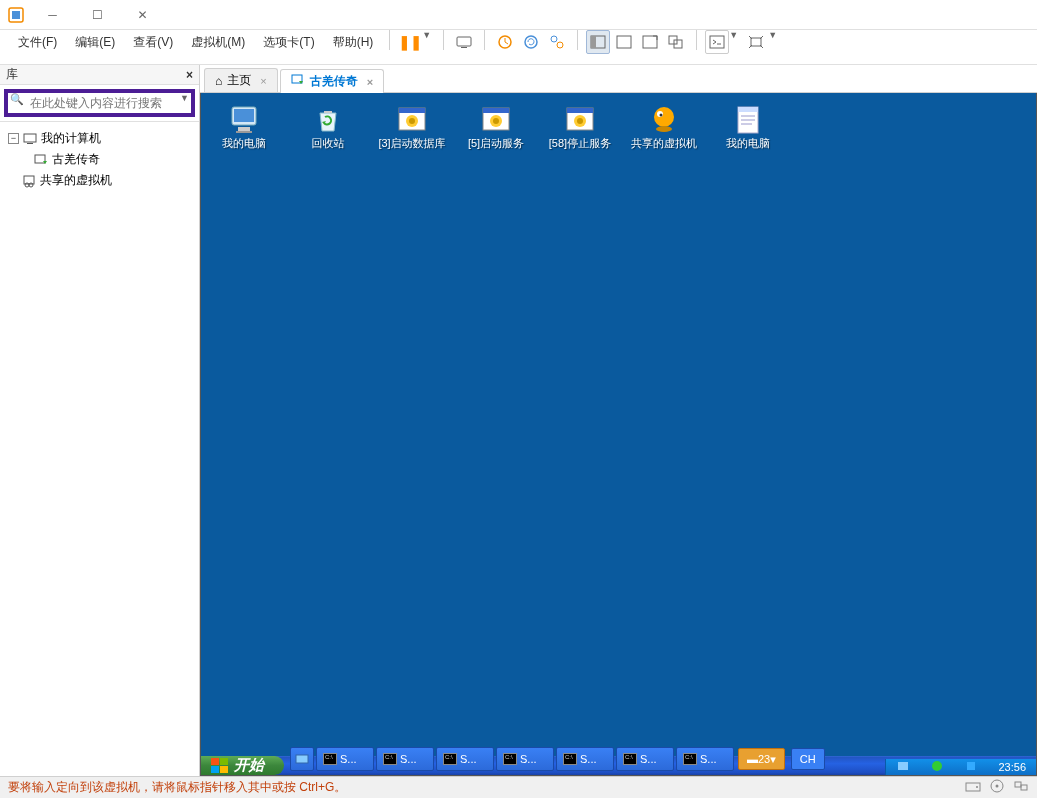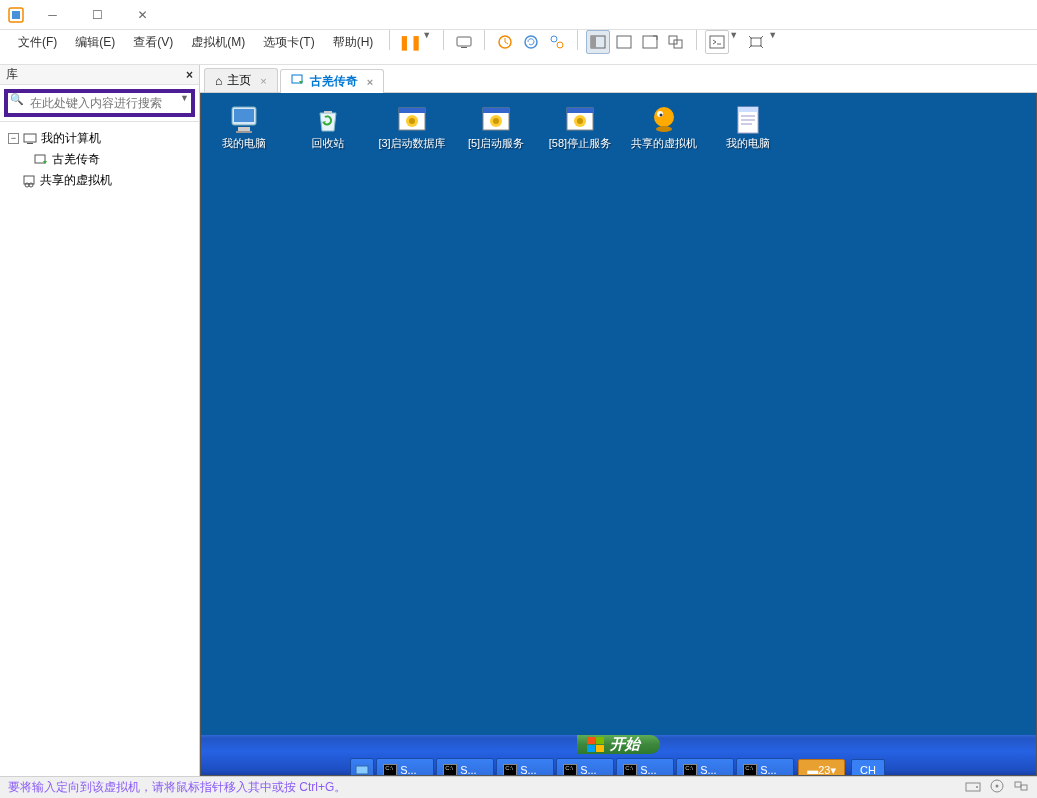--- a/index.html
+++ b/index.html
@@ -46,33 +46,33 @@
 .vm-tab .tab-close { color: #999; font-size: 11px; margin-left: 4px; }
 
 
 .guest { flex: 1; background: #0a5a9e; position: relative; overflow: hidden; border: 1px solid #555; border-top: none; }
 .desktop-icons { padding: 10px 8px; display: flex; gap: 14px; }
 .dicon { width: 70px; display: flex; flex-direction: column; align-items: center; gap: 2px; cursor: pointer; }
 .dicon .ibox { width: 32px; height: 32px; display: flex; align-items: center; justify-content: center; }
 .dicon .ilabel { color: #fff; font-size: 11px; text-align: center; line-height: 1.2; text-shadow: 1px 1px 1px rgba(0,0,0,0.5); }
 
 
-.xp-taskbar { position: absolute; bottom: 0; left: 0; right: 0; height: 40px; background: linear-gradient(to bottom, #3168d5 0%, #2356c5 8%, #2562e3 40%, #1d4ec2 88%, #1941a5 100%); display: flex; align-items: center; flex-direction: column; }
+.xp-taskbar { position: absolute; bottom: 0; left: 0; right: 0; height: 19px; background: linear-gradient(to bottom, #3168d5 0%, #2356c5 8%, #2562e3 40%, #1d4ec2 88%, #1941a5 100%); display: flex; align-items: flex-end; }
 .xp-start { background: linear-gradient(to bottom, #5eac56 0%, #3c873c 50%, #2e7a2e 100%); padding: 0 20px 0 10px; display: flex; align-items: center; gap: 5px; color: #fff; font-weight: bold; font-style: italic; font-size: 15px; border-radius: 0 10px 10px 0; cursor: pointer; font-family: "SimHei", sans-serif; }
 .xp-start .winlogo { width: 18px; height: 16px; }
 .xp-tasks { display: flex; align-items: center; gap: 2px; padding: 2px 6px; flex: 1; }
 .xp-task { height: 24px; padding: 0 6px; background: linear-gradient(to bottom, #3980f4 0%, #2c6ada 100%); border: 1px solid #1a4aa8; border-radius: 2px; display: flex; align-items: center; gap: 3px; color: #fff; font-size: 11px; cursor: pointer; min-width: 58px; }
 .xp-task .cmd-ico { width: 14px; height: 12px; background: #000; border: 1px solid #888; display: inline-block; position: relative; }
 .xp-task .cmd-ico::before { content: "C:\\"; color: #ccc; font-size: 6px; position: absolute; top: 0; left: 1px; }
 .xp-lang { height: 22px; padding: 0 8px; background: #3980f4; border: 1px solid #1a4aa8; color: #fff; font-size: 11px; display: flex; align-items: center; margin: 3px 2px; border-radius: 2px; }
 .xp-lang.orange { background: #e8a030; border-color: #c07010; }
 .xp-tray { background: linear-gradient(to bottom, #1290e9 0%, #0d6fc7 100%); padding: 0 10px; display: flex; align-items: center; gap: 20px; color: #fff; font-size: 11px; border-left: 1px solid #0a5aa8; }
 
 
-.statusbar { height: 22px; background: #f0f0f0; border-top: 1px solid #d0d0d0; display: flex; align-items: center; padding: 0 8px; font-size: 12px; color: #8b5cf6; }
+.statusbar { height: 22px; background: #f0f0f0; border-top: 1px solid #d0d0d0; display: flex; align-items: center; padding: 0 8px; font-size: 12px; color: #c2410c; }
 .statusbar .sb-right { margin-left: auto; display: flex; gap: 8px; color: #666; }
 </style>
 </head>
 <body>
 
 <div class="titlebar">
   <svg class="app-icon" viewBox="0 0 16 16">
       <rect x="1" y="1" width="14" height="14" rx="2" fill="none" stroke="#f38b00" stroke-width="1.5"></rect>
       <rect x="4" y="4" width="8" height="8" fill="#4a90d9"></rect>
     </svg>

